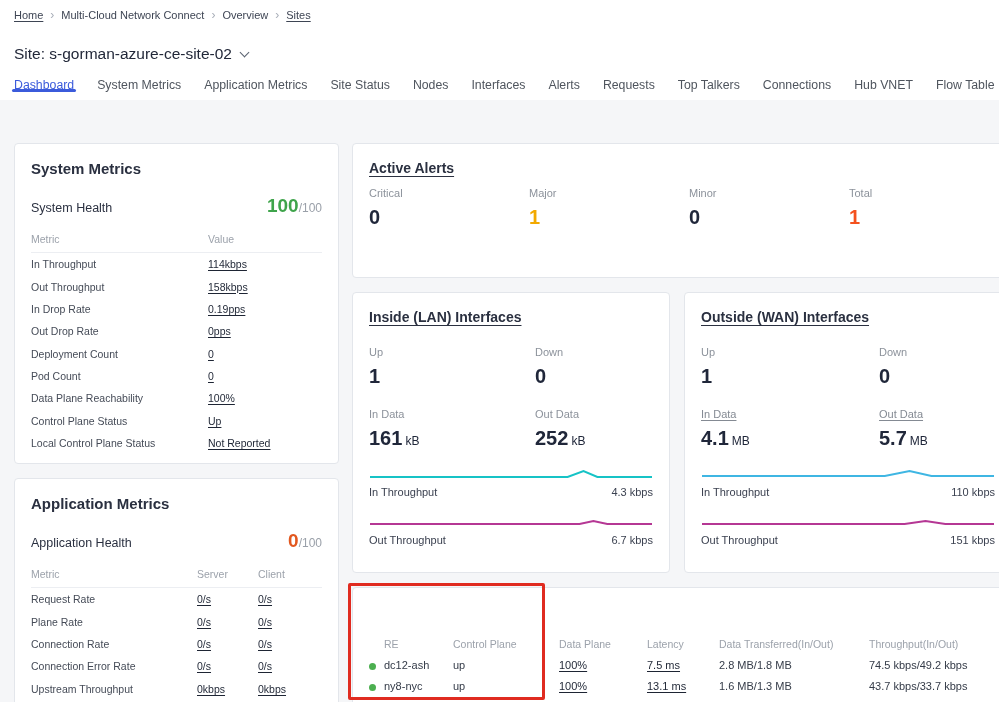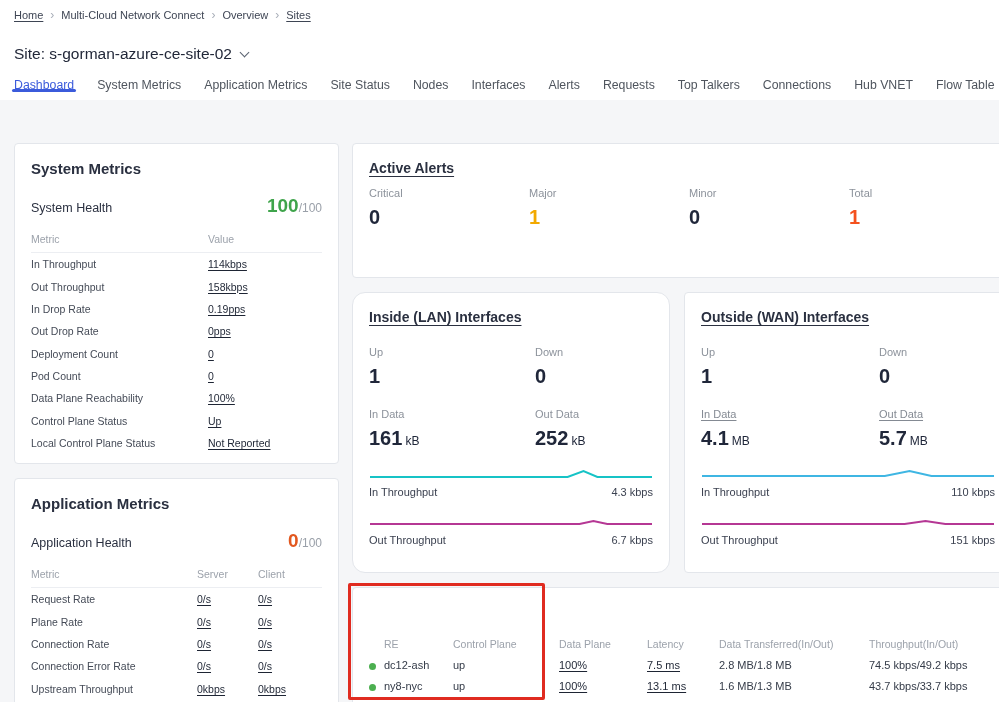--- a/index.html
+++ b/index.html
@@ -43,21 +43,21 @@
   .app-card { height:330px; }
 
   .alerts-card { height:135px; width:660px; }
   .alert-stats { display:grid; grid-template-columns:160px 160px 160px 1fr; margin-top:10px; }
   .stat-label { font-size:11px; color:#8C929B; }
   .stat-value { font-size:20px; font-weight:700; margin-top:7px; color:#20273A; }
   .unit { font-size:12px; font-weight:400; margin-left:3px; }
 
   .iface-row { display:flex; gap:14px; }
   .iface-card { height:281px; flex:none; }
-  .inside  { width:318px;border-radius:13px; }
+  .inside  { width:318px; }
   .outside { width:328px; }
   .iface-grid { display:grid; margin-top:20px; }
   .inside  .iface-grid { grid-template-columns:166px 1fr; }
   .outside .iface-grid { grid-template-columns:178px 1fr; }
   .label-link { color:#848A93; text-decoration:underline; text-underline-offset:2px; cursor:pointer; }
   .spark-block { margin-top:18px; }
   .spark { display:block; width:100%; height:12px; }
   .spark-row { display:flex; justify-content:space-between; margin-top:6px; font-size:11px; color:#3B4150; }
 
   .re-card { width:660px; height:150px; }

